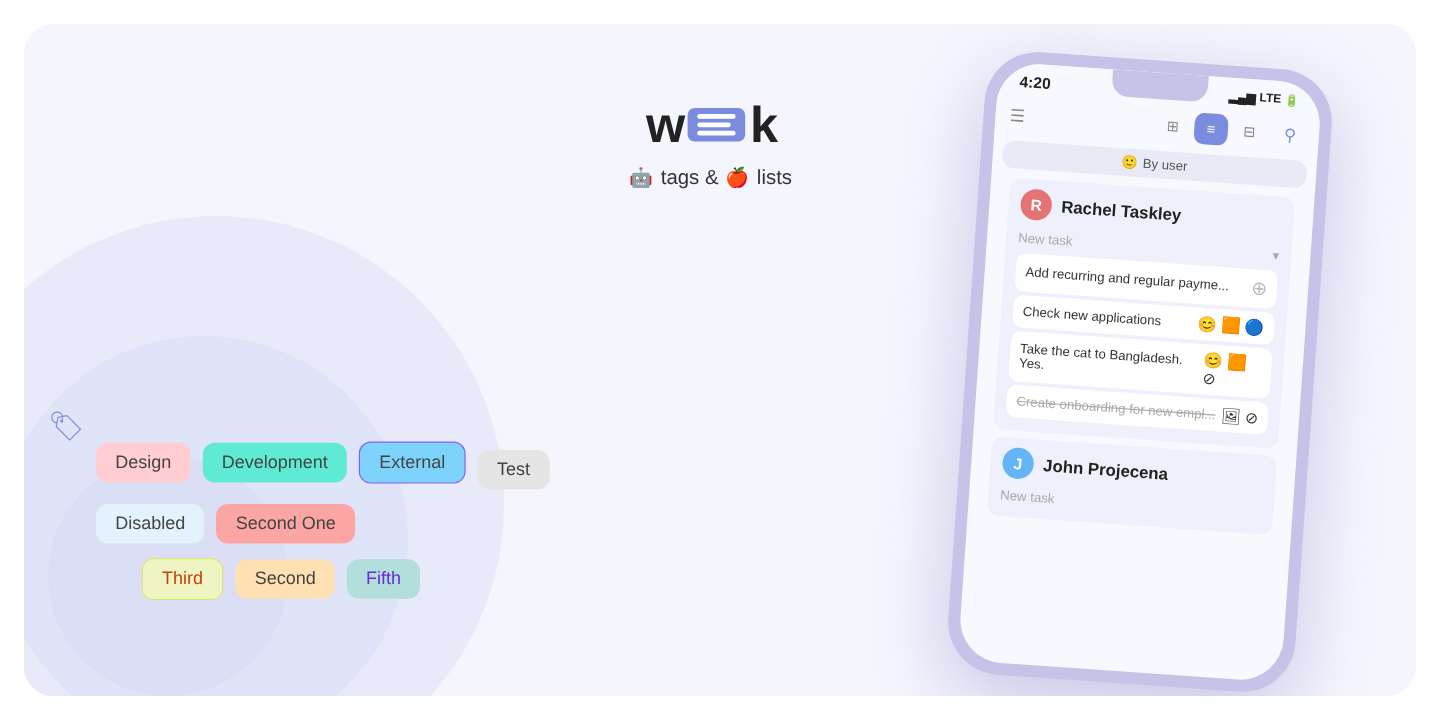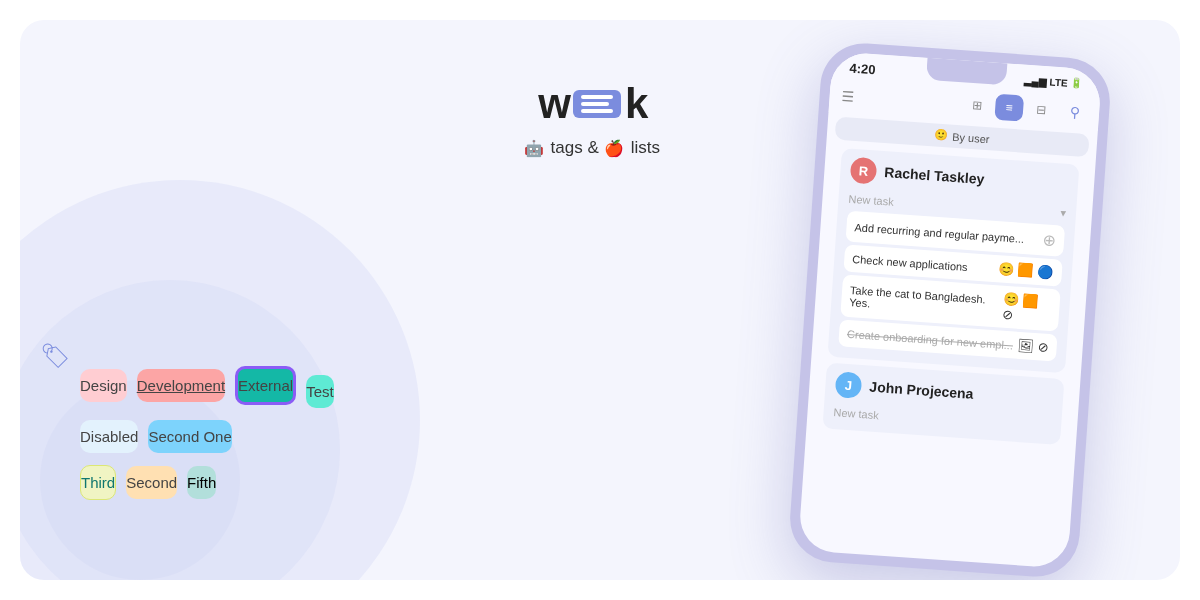--- a/index.html
+++ b/index.html
@@ -117,37 +117,37 @@
       font-size: 24px;
     }
 
     .tags-row {
       display: flex;
       gap: 10px;
       align-items: center;
     }
 
     .tag {
-      padding: 8px 0;
+      padding: 8px 16px;
       border-radius: 10px;
       font-size: 15px;
       font-weight: 500;
       cursor: pointer;
     }
 
     .tag-pink    { background: #ffcdd2; color: #444; }
-    .tag-purple  { background: #fca5a5; color: #444; text-decoration: underline; }
-    .tag-yellow  { background: #14b8a6; color: #444; border: 3px solid #8b5cf6; }
-    .tag-red     { background: #5eead4; color: #444; margin-top: 12px; }
+    .tag-purple  { background: #5eead4; color: #444; }
+    .tag-yellow  { background: #7dd3fc; color: #444; border: 1px solid #8b5cf6; }
+    .tag-red     { background: #e5e5e5; color: #444; margin-top: 12px; }
     .tag-blue    { background: #e3f2fd; color: #444; text-align: center; }
     .tag-green   { background: #c8e6c9; color: #444; }
-    .tag-cyan    { background: #7dd3fc; color: #444; }
-    .tag-lime    { background: #f0f4c3; color: #0f766e; border: 1px solid #dce775; }
+    .tag-cyan    { background: #fca5a5; color: #444; }
+    .tag-lime    { background: #f0f4c3; color: #c2410c; border: 1px solid #dce775; margin-left: 38px; }
     .tag-orange  { background: #ffe0b2; color: #444; }
-    .tag-teal    { background: #b2dfdb; color: #000000; }
+    .tag-teal    { background: #b2dfdb; color: #6d28d9; }
 
     
     .right-panel {
       flex: 1;
       position: relative;
       display: flex;
       align-items: center;
       justify-content: center;
     }
 

